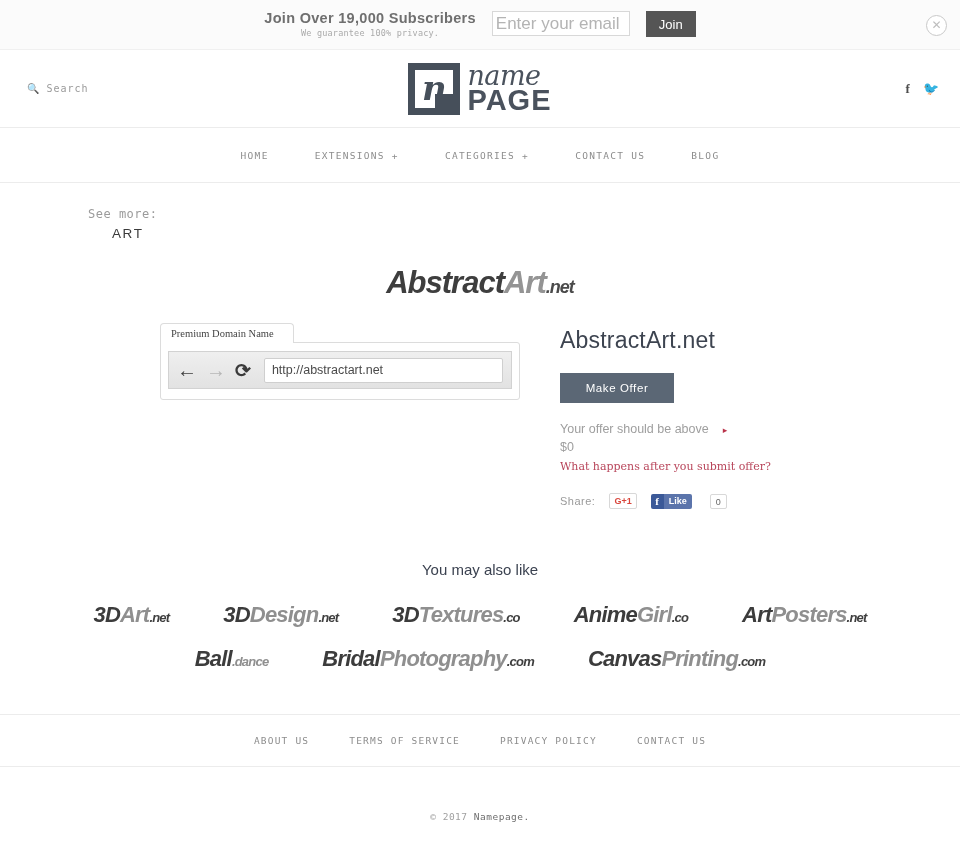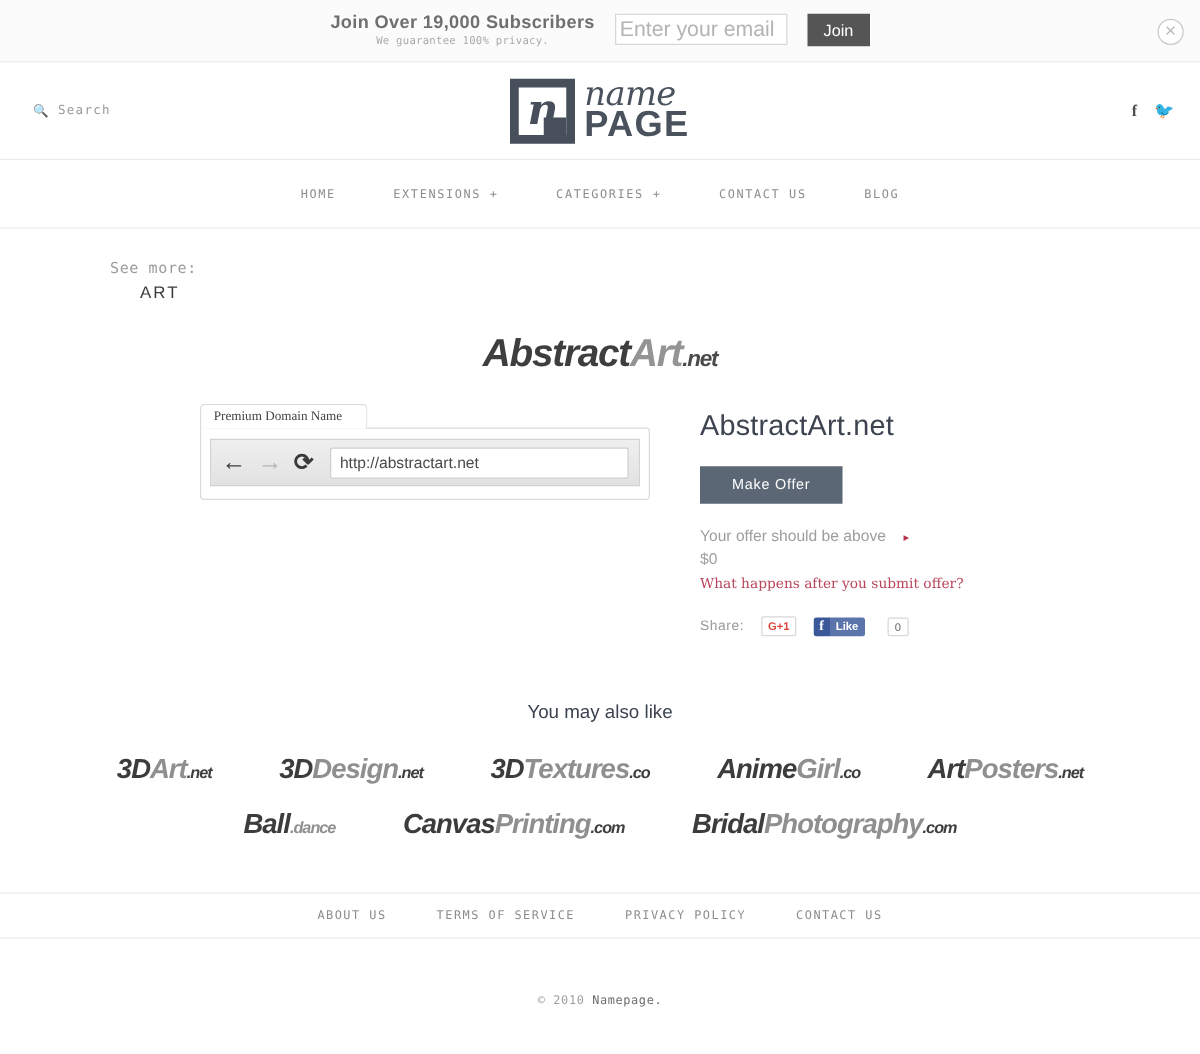--- a/index.html
+++ b/index.html
@@ -398,21 +398,21 @@
   }
   .dmark .a { font-size: 22px; color: #3c3c3c; }
   .dmark .b { font-size: 22px; color: #8f8f8f; }
   .dmark .t { font-size: 13px; color: #3f3f3f; }
   .dmark .t.gray { color: #8f8f8f; }
 
   
   .footer {
     margin-top: 42px;
     border-top: 1px solid #ececec;
-    height: 37px;
+    height: 53px;
     display: flex;
     align-items: center;
     justify-content: center;
     gap: 40px;
     border-bottom: 1px solid #ececec;
   }
   .footer a {
     font-family: "DejaVu Sans Mono", monospace;
     font-size: 9.5px;
     letter-spacing: 1.2px;
@@ -525,27 +525,27 @@
 <div class="also-rows">
   <div class="also-row">
     <span class="dmark"><span class="a">3D</span><span class="b">Art</span><span class="t">.net</span></span>
     <span class="dmark"><span class="a">3D</span><span class="b">Design</span><span class="t">.net</span></span>
     <span class="dmark"><span class="a">3D</span><span class="b">Textures</span><span class="t">.co</span></span>
     <span class="dmark"><span class="a">Anime</span><span class="b">Girl</span><span class="t">.co</span></span>
     <span class="dmark"><span class="a">Art</span><span class="b">Posters</span><span class="t">.net</span></span>
   </div>
   <div class="also-row">
     <span class="dmark"><span class="a">Ball</span><span class="b"></span><span class="t gray">.dance</span></span>
+    <span class="dmark"><span class="a">Bridal</span><span class="b">Photography</span><span class="t">.com</span></span>
     <span class="dmark"><span class="a">Canvas</span><span class="b">Printing</span><span class="t">.com</span></span>
-    <span class="dmark"><span class="a">Bridal</span><span class="b">Photography</span><span class="t">.com</span></span>
   </div>
 </div>
 
 <div class="footer">
   <a>ABOUT US</a>
   <a>TERMS OF SERVICE</a>
   <a>PRIVACY POLICY</a>
   <a>CONTACT US</a>
 </div>
 
 <div class="copyright">
-  <span>© 2010 </span><span class="name">Namepage.</span>
+  <span>© 2017 </span><span class="name">Namepage.</span>
 </div>
 
 </body></html>

